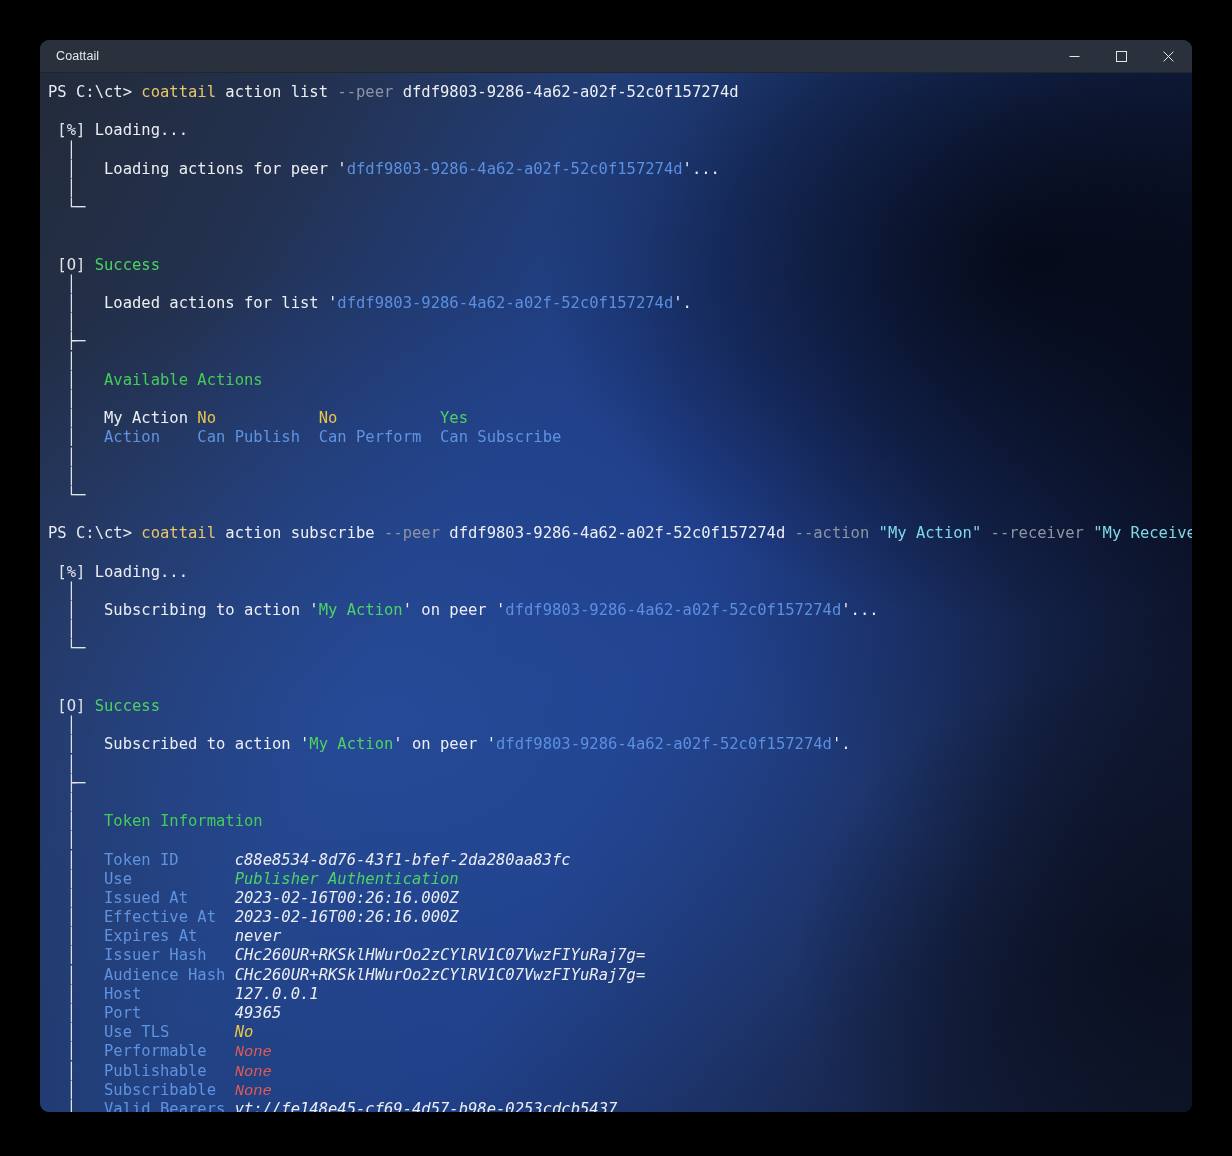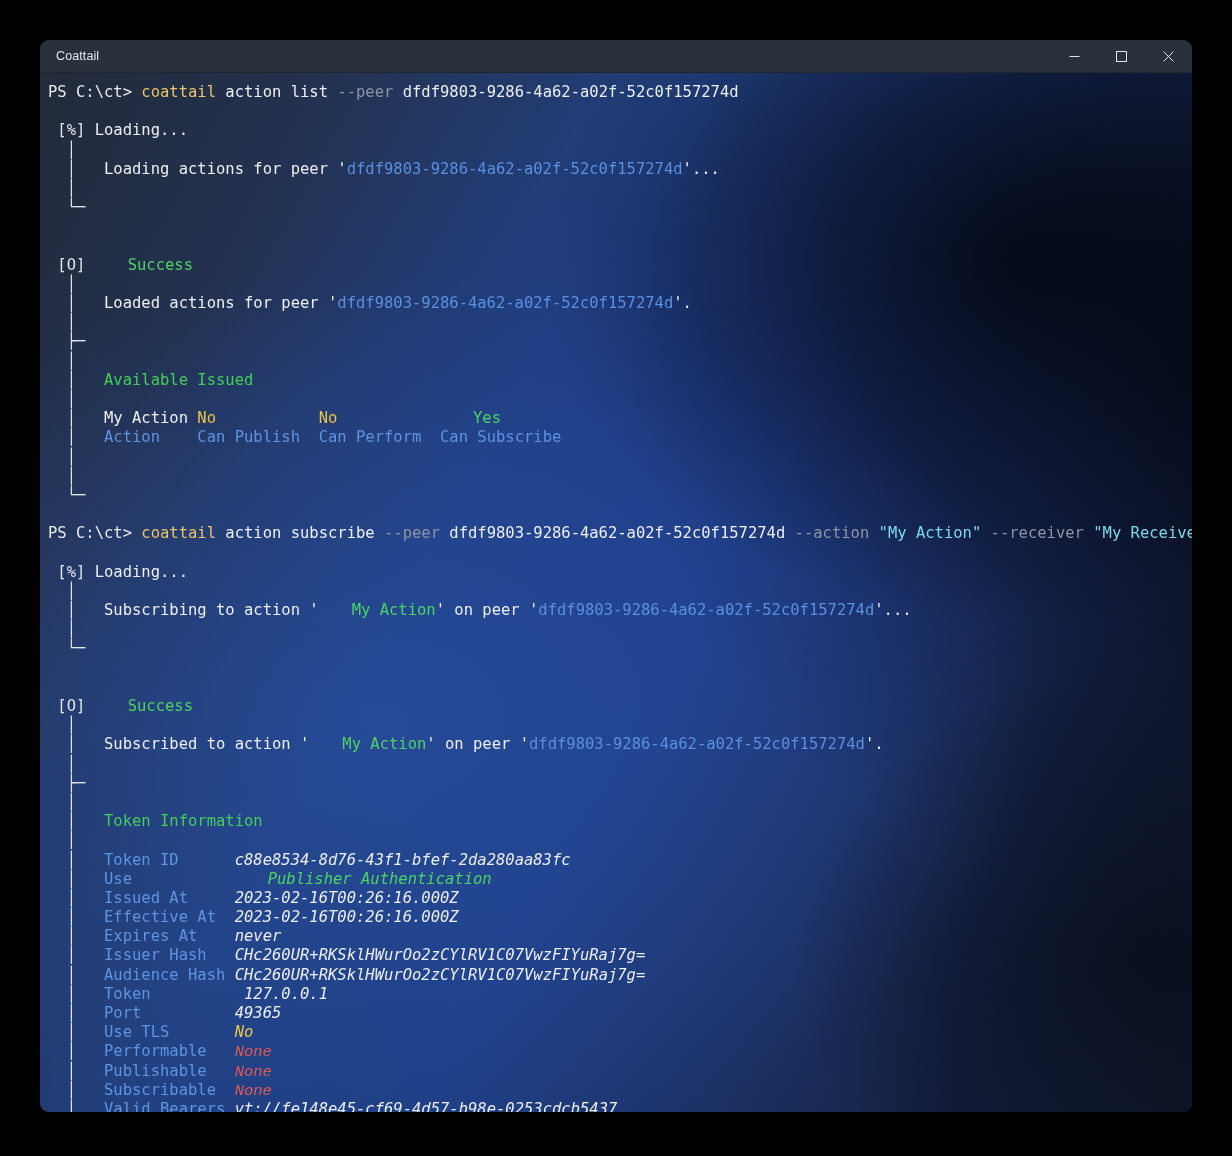--- a/index.html
+++ b/index.html
@@ -104,21 +104,21 @@
   .blank { height: 19.2px; }
 
   
   .c-prompt   { color: #e8ebf0; }
   .c-cmd      { color: #e8c46a; }
   .c-sub      { color: #edeff3; }
   .c-flag     { color: #8d94a3; }
   .c-arg      { color: #eceef2; }
   .c-string   { color: #7fd8e6; }
   .c-peer     { color: #5b8fe0; }
-  .c-green    { color: #4cd364; margin-left: 33px; }
+  .c-green    { color: #4cd364; }
   .c-heading  { color: #44cc5a; }
   .c-label    { color: #5f93e0; }
   .c-white    { color: #eceef2; }
   .c-yellow   { color: #e8c44a; }
   .c-red      { color: #e05a55; font-family: Liberation Mono, monospace; }
   .c-tree     { color: #dfe3ea; }
   .c-bracket  { color: #dfe3ea; }
 
   .italic { font-style: italic; }
 </style>
@@ -161,25 +161,25 @@
         <div class="line">  <span class="c-tree">│</span></div>
         <div class="line">  <span class="c-tree">│</span>   <span class="c-white">Loading actions for peer '</span><span class="c-peer">dfdf9803-9286-4a62-a02f-52c0f157274d</span><span class="c-white">'...</span></div>
         <div class="line">  <span class="c-tree">│</span></div>
         <div class="line">  <span class="c-tree">└─</span></div>
 
         <div class="blank"></div>
         <div class="blank"></div>
 
         <div class="line"> <span class="c-bracket">[O]</span> <span class="c-green">Success</span></div>
         <div class="line">  <span class="c-tree">│</span></div>
-        <div class="line">  <span class="c-tree">│</span>   <span class="c-white">Loaded actions for peer '</span><span class="c-peer">dfdf9803-9286-4a62-a02f-52c0f157274d</span><span class="c-white">'.</span></div>
+        <div class="line">  <span class="c-tree">│</span>   <span class="c-white">Loaded actions for list '</span><span class="c-peer">dfdf9803-9286-4a62-a02f-52c0f157274d</span><span class="c-white">'.</span></div>
         <div class="line">  <span class="c-tree">│</span></div>
         <div class="line">  <span class="c-tree">├─</span></div>
         <div class="line">  <span class="c-tree">│</span></div>
-        <div class="line">  <span class="c-tree">│</span>   <span class="c-heading">Available Issued</span></div>
+        <div class="line">  <span class="c-tree">│</span>   <span class="c-heading">Available Actions</span></div>
         <div class="line">  <span class="c-tree">│</span></div>
         <div class="line">  <span class="c-tree">│</span>   <span class="c-white">My Action</span><span> </span><span class="c-yellow">No</span><span>           </span><span class="c-yellow">No</span><span>           </span><span class="c-green">Yes</span></div>
         <div class="line">  <span class="c-tree">│</span>   <span class="c-label">Action</span><span>    </span><span class="c-label">Can Publish</span><span>  </span><span class="c-label">Can Perform</span><span>  </span><span class="c-label">Can Subscribe</span></div>
         <div class="line">  <span class="c-tree">│</span></div>
         <div class="line">  <span class="c-tree">│</span></div>
         <div class="line">  <span class="c-tree">└─</span></div>
 
         <div class="blank"></div>
 
         <div class="line"><span class="c-prompt">PS C:\ct&gt;</span><span class="c-prompt"> </span><span class="c-cmd">coattail</span><span class="c-sub"> action subscribe </span><span class="c-flag">--peer</span><span class="c-arg"> dfdf9803-9286-4a62-a02f-52c0f157274d </span><span class="c-flag">--action</span><span> </span><span class="c-string">"My Action"</span><span> </span><span class="c-flag">--receiver</span><span> </span><span class="c-string">"My Receiver"</span></div>
@@ -205,21 +205,21 @@
         <div class="line">  <span class="c-tree">│</span></div>
 
         <div id="token-rows">
             <div class="line">  <span class="c-tree">│</span><span>   </span><span class="c-label">Token ID</span><span>      </span><span class="c-white italic">c88e8534-8d76-43f1-bfef-2da280aa83fc</span></div>
             <div class="line">  <span class="c-tree">│</span><span>   </span><span class="c-label">Use</span><span>           </span><span class="c-green italic">Publisher Authentication</span></div>
             <div class="line">  <span class="c-tree">│</span><span>   </span><span class="c-label">Issued At</span><span>     </span><span class="c-white italic">2023-02-16T00:26:16.000Z</span></div>
             <div class="line">  <span class="c-tree">│</span><span>   </span><span class="c-label">Effective At</span><span>  </span><span class="c-white italic">2023-02-16T00:26:16.000Z</span></div>
             <div class="line">  <span class="c-tree">│</span><span>   </span><span class="c-label">Expires At</span><span>    </span><span class="c-white italic">never</span></div>
             <div class="line">  <span class="c-tree">│</span><span>   </span><span class="c-label">Issuer Hash</span><span>   </span><span class="c-white italic">CHc260UR+RKSklHWurOo2zCYlRV1C07VwzFIYuRaj7g=</span></div>
             <div class="line">  <span class="c-tree">│</span><span>   </span><span class="c-label">Audience Hash</span><span> </span><span class="c-white italic">CHc260UR+RKSklHWurOo2zCYlRV1C07VwzFIYuRaj7g=</span></div>
-            <div class="line">  <span class="c-tree">│</span><span>   </span><span class="c-label">Token</span><span>          </span><span class="c-white italic">127.0.0.1</span></div>
+            <div class="line">  <span class="c-tree">│</span><span>   </span><span class="c-label">Host</span><span>          </span><span class="c-white italic">127.0.0.1</span></div>
             <div class="line">  <span class="c-tree">│</span><span>   </span><span class="c-label">Port</span><span>          </span><span class="c-white italic">49365</span></div>
             <div class="line">  <span class="c-tree">│</span><span>   </span><span class="c-label">Use TLS</span><span>       </span><span class="c-yellow italic">No</span></div>
             <div class="line">  <span class="c-tree">│</span><span>   </span><span class="c-label">Performable</span><span>   </span><span class="c-red italic">None</span></div>
             <div class="line">  <span class="c-tree">│</span><span>   </span><span class="c-label">Publishable</span><span>   </span><span class="c-red italic">None</span></div>
             <div class="line">  <span class="c-tree">│</span><span>   </span><span class="c-label">Subscribable</span><span>  </span><span class="c-red italic">None</span></div>
             <div class="line">  <span class="c-tree">│</span><span>   </span><span class="c-label">Valid Bearers</span><span> </span><span class="c-white italic">vt://fe148e45-cf69-4d57-b98e-0253cdcb5437</span></div>
           </div>
 
       </div>
     </div>

